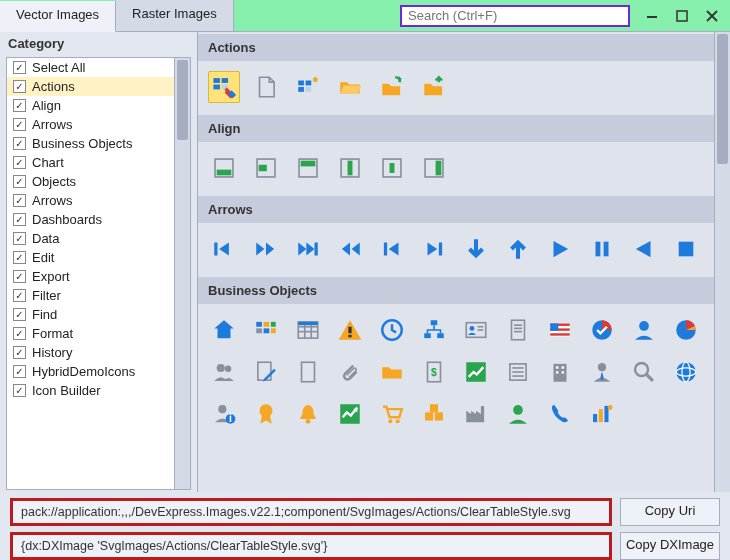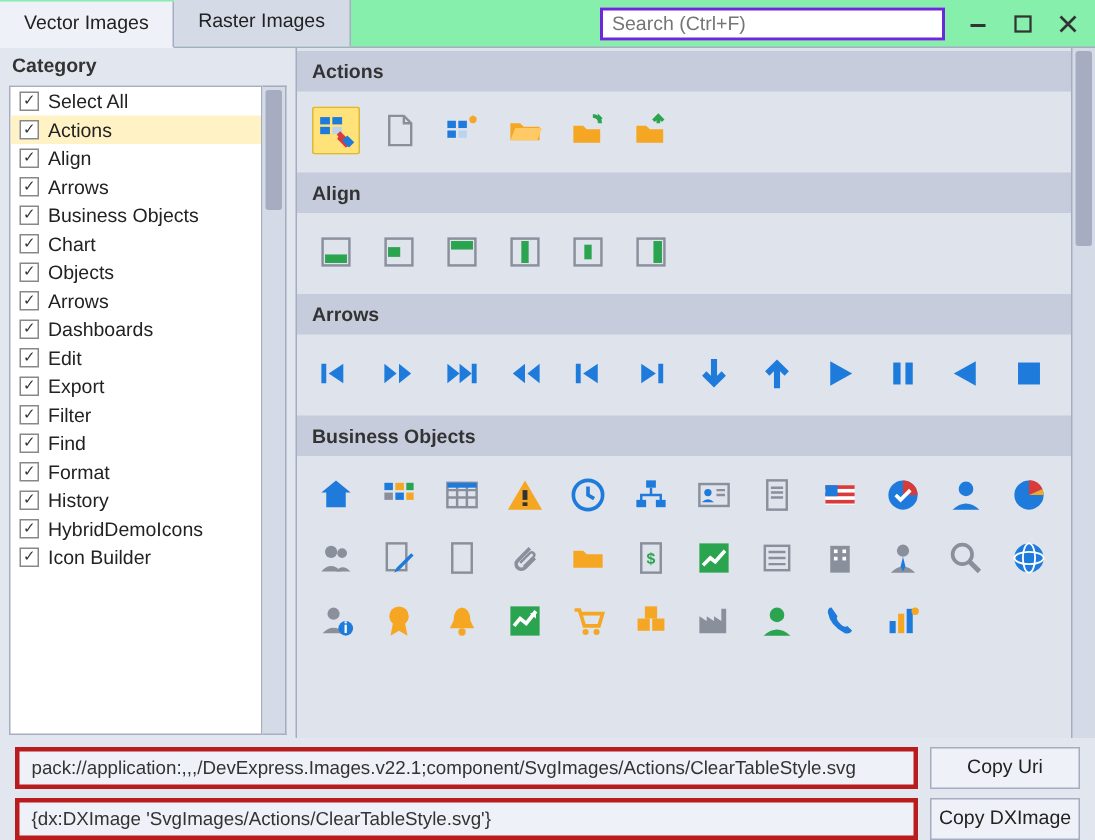--- a/index.html
+++ b/index.html
@@ -117,20 +117,24 @@
           <div class="catitem">
             <span class="chk"></span>
             <span>Arrows</span>
           </div>
           <div class="catitem">
             <span class="chk"></span>
             <span>Dashboards</span>
           </div>
           <div class="catitem">
             <span class="chk"></span>
+            <span>Data</span>
+          </div>
+          <div class="catitem">
+            <span class="chk"></span>
             <span>Edit</span>
           </div>
           <div class="catitem">
             <span class="chk"></span>
             <span>Export</span>
           </div>
           <div class="catitem">
             <span class="chk"></span>
             <span>Filter</span>
           </div>

